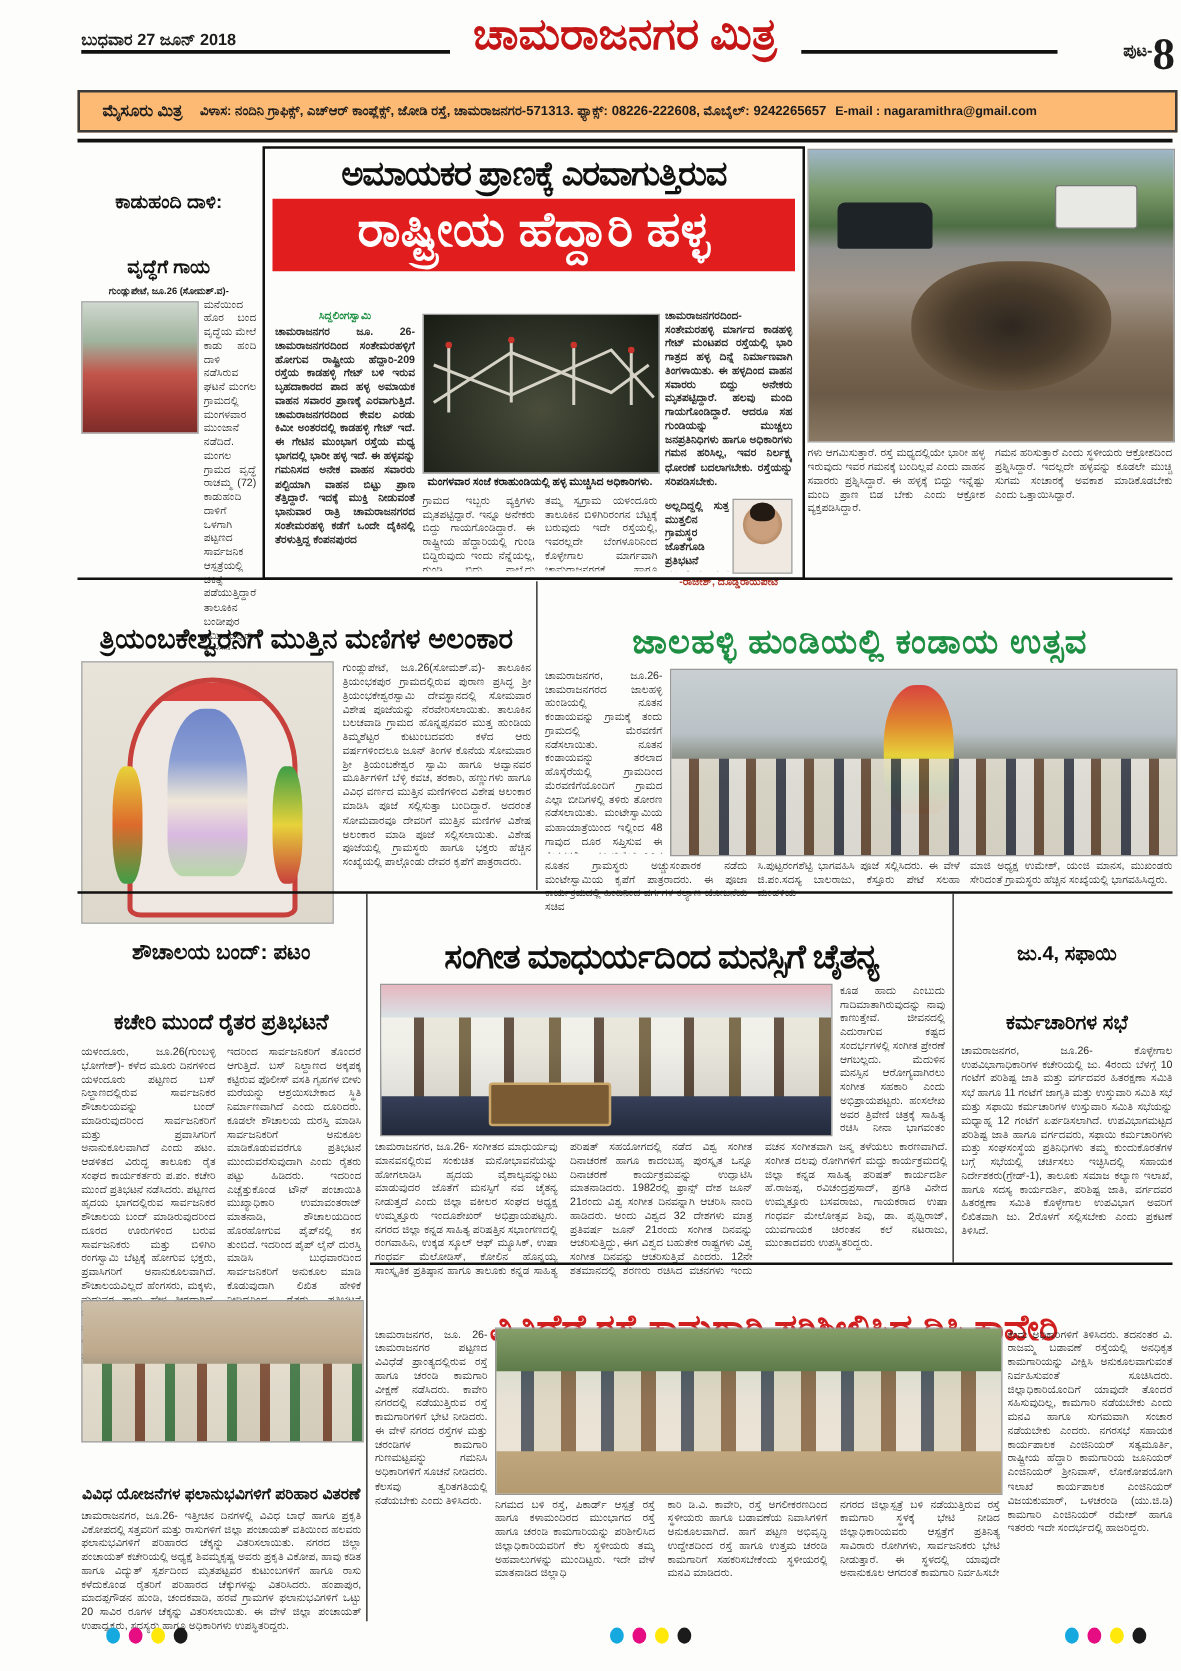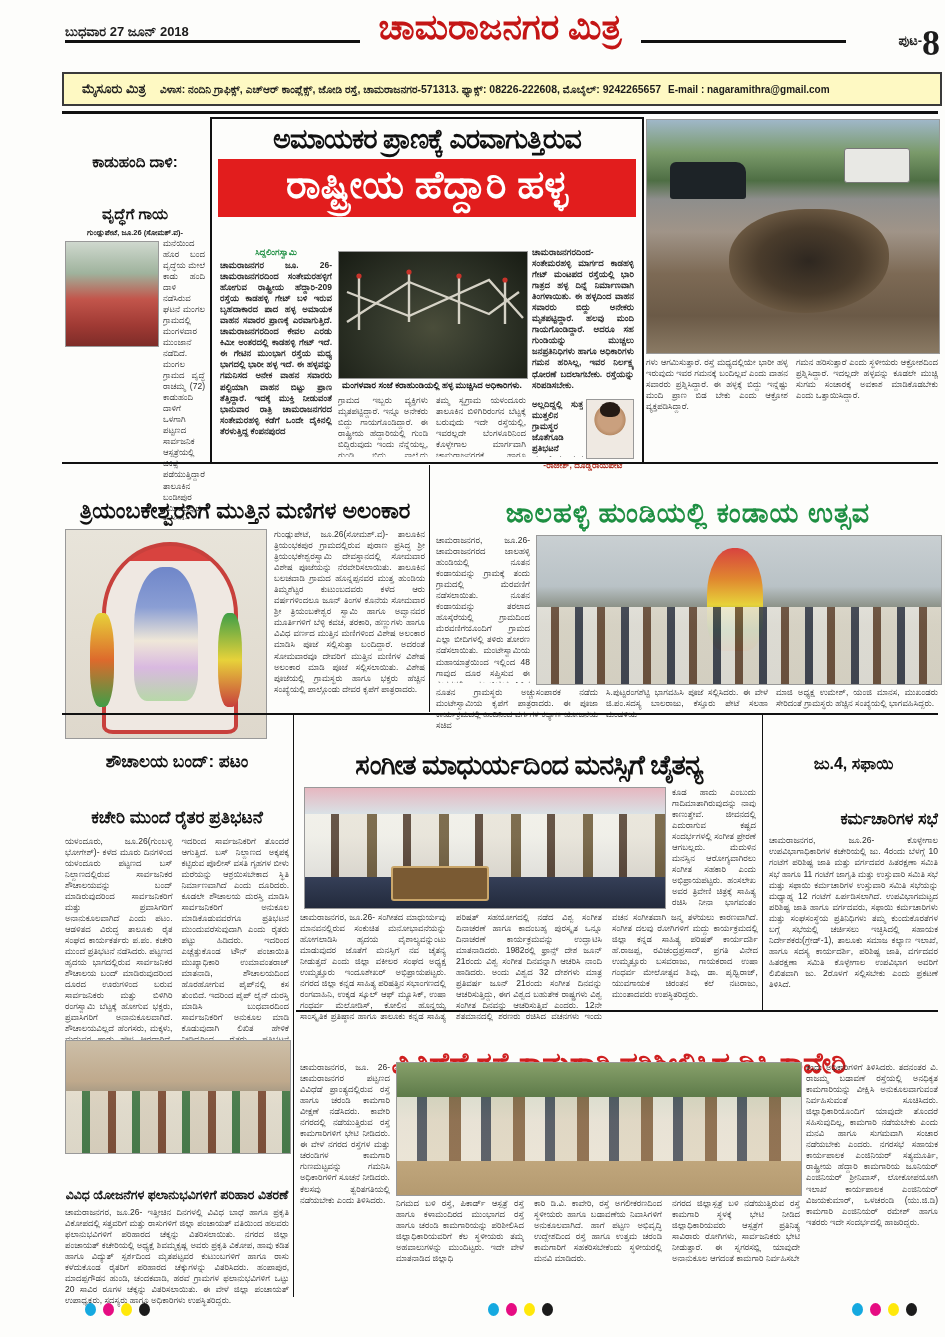--- a/index.html
+++ b/index.html
@@ -53,21 +53,21 @@
 <div id="page">
 
   <div class="abs" style="left:65px;top:24px;font-size:13px;font-weight:bold;">ಬುಧವಾರ 27 ಜೂನ್ 2018</div>
   <div class="abs rule" style="left:65px;top:40px;width:295px;height:3px;"></div>
   <div class="abs" style="left:362px;top:8px;width:276px;text-align:center;font-size:35px;font-weight:bold;color:#c41616;font-family:'Liberation Serif','DejaVu Serif',serif;">ಚಾಮರಾಜನಗರ ಮಿತ್ರ</div>
   <div class="abs rule" style="left:641px;top:40px;width:205px;height:3px;"></div>
   <div class="abs" style="left:850px;top:22px;width:90px;text-align:right;">
     <span style="font-size:13px;font-weight:bold;vertical-align:10px;">ಪುಟ-</span><span style="font-size:36px;font-weight:bold;font-family:'Liberation Serif','DejaVu Serif',serif;">8</span>
   </div>
 
-  <div class="abs" style="left:62px;top:72px;width:876px;height:30px;background:#fef9c3;border:2px solid #3a3a3a;display:flex;align-items:center;">
+  <div class="abs" style="left:62px;top:72px;width:876px;height:30px;background:#fdba74;border:2px solid #3a3a3a;display:flex;align-items:center;">
     <span style="font-size:13px;font-weight:bold;margin:0 14px 0 18px;white-space:nowrap;">ಮೈಸೂರು ಮಿತ್ರ</span>
     <span style="font-size:10.5px;font-weight:bold;white-space:nowrap;">ವಿಳಾಸ: ನಂದಿನಿ ಗ್ರಾಫಿಕ್ಸ್, ಎಚ್‌ಆರ್ ಕಾಂಪ್ಲೆಕ್ಸ್, ಜೋಡಿ ರಸ್ತೆ, ಚಾಮರಾಜನಗರ-571313. ಫ್ಯಾಕ್ಸ್: 08226-222608, ಮೊಬೈಲ್: 9242265657</span>
     <span style="font-size:10px;font-weight:bold;margin-left:7px;white-space:nowrap;">E-mail : nagaramithra@gmail.com</span>
   </div>
   <div class="abs rule" style="left:62px;top:111px;width:876px;height:3px;"></div>
 
   <div class="abs" style="left:65px;top:120px;width:140px;">
     <div class="hl" style="font-size:15px;line-height:1.35;">ಕಾಡುಹಂದಿ ದಾಳಿ:</div>
     <div class="hl" style="font-size:15px;line-height:1.35;">ವೃದ್ಧೆಗೆ ಗಾಯ</div>
     <div style="font-size:7.5px;font-weight:bold;text-align:center;margin-top:3px;">ಗುಂಡ್ಲುಪೇಟೆ, ಜೂ.26 (ಸೋಮಶ್.ವ)-</div>
@@ -180,37 +180,37 @@
         <div class="harm"></div>
       </div>
       <div class="t" style="position:absolute;left:372px;top:0;width:84px;height:120px;">ಕೂಡ ಹಾದು ಎಂಬುದು ಗಾದಿಮಾತಾಗಿರುವುದನ್ನು ನಾವು ಕಾಣುತ್ತೇವೆ. ಜೀವನದಲ್ಲಿ ಎದುರಾಗುವ ಕಷ್ಟದ ಸಂದರ್ಭಗಳಲ್ಲಿ ಸಂಗೀತ ಪ್ರೇರಣೆ ಆಗಬಲ್ಲದು. ಮೆದುಳಿನ ಮನಸ್ಸಿನ ಆರೋಗ್ಯವಾಗಿರಲು ಸಂಗೀತ ಸಹಕಾರಿ ಎಂದು ಅಭಿಪ್ರಾಯಪಟ್ಟರು. ಹಂಸಲೇಖ ಅವರ ತ್ರಿವೇಣಿ ಚಿತ್ರಕ್ಕೆ ಸಾಹಿತ್ಯ ರಚಿಸಿ ನೀನಾ ಭಾಗವಂತಂ ಮಾದರಿಗೆ ಮೂಲಕ ಪಾದಾರ್ಪಣೆ ಮಾಡಿದರು. ಪ್ರೇಮಲೋಕ ಚಿತ್ರದಿಂದ ಪೂರ್ಣ ಪ್ರಮಾಣದ ಸಂಗೀತ ನಿರ್ದೇಶಕರಾಗಿ ಹೊರಹೊಮ್ಮಿದರು. ಅವರು ಮುಂದೆಯೂ ಉತ್ತಮ ಸಂಗೀತ ನೀಡಲಿ ಎಂದು ಆಶಯ ವ್ಯಕ್ತಪಡಿಸಿದರು.</div>
     </div>
     <div class="t t3" style="margin-top:5px;height:125px;">ಚಾಮರಾಜನಗರ, ಜೂ.26- ಸಂಗೀತದ ಮಾಧುರ್ಯವು ಮಾನವನಲ್ಲಿರುವ ಸಂಕುಚಿತ ಮನೋಭಾವನೆಯನ್ನು ಹೋಗಲಾಡಿಸಿ ಹೃದಯ ವೈಶಾಲ್ಯವನ್ನುಂಟು ಮಾಡುವುದರ ಜೊತೆಗೆ ಮನಸ್ಸಿಗೆ ನವ ಚೈತನ್ಯ ನೀಡುತ್ತದೆ ಎಂದು ಜಿಲ್ಲಾ ವಕೀಲರ ಸಂಘದ ಅಧ್ಯಕ್ಷ ಉಮ್ಮತ್ತೂರು ಇಂದೂಶೇಖರ್ ಅಭಿಪ್ರಾಯಪಟ್ಟರು. ನಗರದ ಜಿಲ್ಲಾ ಕನ್ನಡ ಸಾಹಿತ್ಯ ಪರಿಷತ್ತಿನ ಸಭಾಂಗಣದಲ್ಲಿ ರಂಗವಾಹಿನಿ, ಉಕ್ಕಡ ಸ್ಕೂಲ್ ಆಫ್ ಮ್ಯೂಸಿಕ್, ಉಷಾ ಗಂಧರ್ವ ಮೆಲೋಡಿಸ್, ಕೋಲಿನ ಹೊನ್ನಯ್ಯ ಸಾಂಸ್ಕೃತಿಕ ಪ್ರತಿಷ್ಠಾನ ಹಾಗೂ ತಾಲೂಕು ಕನ್ನಡ ಸಾಹಿತ್ಯ ಪರಿಷತ್ ಸಹಯೋಗದಲ್ಲಿ ನಡೆದ ವಿಶ್ವ ಸಂಗೀತ ದಿನಾಚರಣೆ ಹಾಗೂ ಕಾದಂಬಹೃ ಪುರಸ್ಕೃತ ಒನ್ನೂ ದಿನಾಚರಣೆ ಕಾರ್ಯಕ್ರಮವನ್ನು ಉದ್ಘಾಟಿಸಿ ಮಾತನಾಡಿದರು. 1982ರಲ್ಲಿ ಫ್ರಾನ್ಸ್ ದೇಶ ಜೂನ್ 21ರಂದು ವಿಶ್ವ ಸಂಗೀತ ದಿನವನ್ನಾಗಿ ಆಚರಿಸಿ ನಾಂದಿ ಹಾಡಿದರು. ಅಂದು ವಿಶ್ವದ 32 ದೇಶಗಳು ಮಾತ್ರ ಪ್ರತಿವರ್ಷ ಜೂನ್ 21ರಂದು ಸಂಗೀತ ದಿನವನ್ನು ಆಚರಿಸುತ್ತಿದ್ದು, ಈಗ ವಿಶ್ವದ ಬಹುತೇಕ ರಾಷ್ಟ್ರಗಳು ವಿಶ್ವ ಸಂಗೀತ ದಿನವನ್ನು ಆಚರಿಸುತ್ತಿವೆ ಎಂದರು. 12ನೇ ಶತಮಾನದಲ್ಲಿ ಶರಣರು ರಚಿಸಿದ ವಚನಗಳು ಇಂದು ವಚನ ಸಂಗೀತವಾಗಿ ಜನ್ಮ ತಳೆಯಲು ಕಾರಣವಾಗಿದೆ. ಸಂಗೀತ ದಲವು ರೋಗಿಗಳಿಗೆ ಮದ್ದು ಕಾರ್ಯಕ್ರಮದಲ್ಲಿ ಜಿಲ್ಲಾ ಕನ್ನಡ ಸಾಹಿತ್ಯ ಪರಿಷತ್ ಕಾರ್ಯದರ್ಶಿ ಹೆ.ರಾಜಪ್ಪ, ರವಿಚಂದ್ರಪ್ರಸಾದ್, ಪ್ರಗತಿ ವಿನೇದ ಉಮ್ಮತ್ತೂರು ಬಸವರಾಜು, ಗಾಯಕರಾದ ಉಷಾ ಗಂಧರ್ವ ಮೇಲೋತ್ಸವ ಶಿವು, ಡಾ. ಪೃಥ್ವಿರಾಜ್, ಯುವಗಾಯಕ ಚಿರಂತನ ಕಲೆ ನಟರಾಜು, ಮುಂತಾದವರು ಉಪಸ್ಥಿತರಿದ್ದರು.</div>
   </div>
   <div class="abs rule" style="left:762px;top:715px;width:1px;height:295px;"></div>
 
   <div class="abs" style="left:769px;top:720px;width:169px;">
     <div class="hl" style="font-size:16px;line-height:1.45;">ಜು.4, ಸಫಾಯಿ</div>
-    <div class="hl" style="font-size:16px;line-height:1.45;text-align:right;">ಕರ್ಮಚಾರಿಗಳ ಸಭೆ</div>
+    <div class="hl" style="font-size:16px;line-height:1.45;">ಕರ್ಮಚಾರಿಗಳ ಸಭೆ</div>
     <div class="t" style="margin-top:5px;height:232px;">ಚಾಮರಾಜನಗರ, ಜೂ.26- ಕೊಳ್ಳೇಗಾಲ ಉಪವಿಭಾಗಾಧಿಕಾರಿಗಳ ಕಚೇರಿಯಲ್ಲಿ ಜು. 4ರಂದು ಬೆಳಗ್ಗೆ 10 ಗಂಟೆಗೆ ಪರಿಶಿಷ್ಟ ಜಾತಿ ಮತ್ತು ವರ್ಗದವರ ಹಿತರಕ್ಷಣಾ ಸಮಿತಿ ಸಭೆ ಹಾಗೂ 11 ಗಂಟೆಗೆ ಜಾಗೃತಿ ಮತ್ತು ಉಸ್ತುವಾರಿ ಸಮಿತಿ ಸಭೆ ಮತ್ತು ಸಫಾಯಿ ಕರ್ಮಚಾರಿಗಳ ಉಸ್ತುವಾರಿ ಸಮಿತಿ ಸಭೆಯನ್ನು ಮಧ್ಯಾಹ್ನ 12 ಗಂಟೆಗೆ ಏರ್ಪಡಿಸಲಾಗಿದೆ. ಉಪವಿಭಾಗಮಟ್ಟದ ಪರಿಶಿಷ್ಟ ಜಾತಿ ಹಾಗೂ ವರ್ಗದವರು, ಸಫಾಯಿ ಕರ್ಮಚಾರಿಗಳು ಮತ್ತು ಸಂಘಸಂಸ್ಥೆಯ ಪ್ರತಿನಿಧಿಗಳು ತಮ್ಮ ಕುಂದುಕೊರತೆಗಳ ಬಗ್ಗೆ ಸಭೆಯಲ್ಲಿ ಚರ್ಚಿಸಲು ಇಚ್ಛಿಸಿದಲ್ಲಿ ಸಹಾಯಕ ನಿರ್ದೇಶಕರು(ಗ್ರೇಡ್-1), ತಾಲೂಕು ಸಮಾಜ ಕಲ್ಯಾಣ ಇಲಾಖೆ, ಹಾಗೂ ಸದಸ್ಯ ಕಾರ್ಯದರ್ಶಿ, ಪರಿಶಿಷ್ಟ ಜಾತಿ, ವರ್ಗದವರ ಹಿತರಕ್ಷಣಾ ಸಮಿತಿ ಕೊಳ್ಳೇಗಾಲ ಉಪವಿಭಾಗ ಅವರಿಗೆ ಲಿಖಿತವಾಗಿ ಜು. 2ರೊಳಗೆ ಸಲ್ಲಿಸಬೇಕು ಎಂದು ಪ್ರಕಟಣೆ ತಿಳಿಸಿದೆ.</div>
   </div>
 
   <div class="abs rule" style="left:296px;top:1010px;width:642px;height:2px;"></div>
 
   <div class="abs" style="left:300px;top:1015px;width:638px;">
     <div class="hl" style="font-size:29px;color:#cf1f1f;">ವಿವಿಧೆಡೆ ರಸ್ತೆ ಕಾಮಗಾರಿ ಪರಿಶೀಲಿಸಿದ ಡಿಸಿ ಕಾವೇರಿ</div>
   </div>
   <div class="abs t" style="left:300px;top:1062px;width:90px;height:232px;">ಚಾಮರಾಜನಗರ, ಜೂ. 26- ಚಾಮರಾಜನಗರ ಪಟ್ಟಣದ ವಿವಿಧೆಡೆ ಪ್ರಾಂತ್ಯದಲ್ಲಿರುವ ರಸ್ತೆ ಹಾಗೂ ಚರಂಡಿ ಕಾಮಗಾರಿ ವೀಕ್ಷಣೆ ನಡೆಸಿದರು. ಕಾವೇರಿ ನಗರದಲ್ಲಿ ನಡೆಯುತ್ತಿರುವ ರಸ್ತೆ ಕಾಮಗಾರಿಗಳಿಗೆ ಭೇಟಿ ನೀಡಿದರು. ಈ ವೇಳೆ ನಗರದ ರಸ್ತೆಗಳ ಮತ್ತು ಚರಂಡಿಗಳ ಕಾಮಗಾರಿ ಗುಣಮಟ್ಟವನ್ನು ಗಮನಿಸಿ ಅಧಿಕಾರಿಗಳಿಗೆ ಸೂಚನೆ ನೀಡಿದರು. ಕೆಲಸವು ತ್ವರಿತಗತಿಯಲ್ಲಿ ನಡೆಯಬೇಕು ಎಂದು ತಿಳಿಸಿದರು.</div>
   <div class="abs photo ph-dc" style="left:396px;top:1062px;width:404px;height:132px;">
     <div class="ppl"></div>
   </div>
   <div class="abs t" style="left:806px;top:1062px;width:132px;height:232px;">ಕೆಂದು ಅಧಿಕಾರಿಗಳಿಗೆ ತಿಳಿಸಿದರು. ತದನಂತರ ವಿ. ರಾಜಮ್ಮ ಬಡಾವಣೆ ರಸ್ತೆಯಲ್ಲಿ ಅನಧಿಕೃತ ಕಾಮಗಾರಿಯನ್ನು ವೀಕ್ಷಿಸಿ ಅನುಕೂಲವಾಗುವಂತೆ ನಿರ್ವಹಿಸುವಂತೆ ಸೂಚಿಸಿದರು. ಜಿಲ್ಲಾಧಿಕಾರಿಯೊಂದಿಗೆ ಯಾವುದೇ ತೊಂದರೆ ಸಹಿಸುವುದಿಲ್ಲ, ಕಾಮಗಾರಿ ನಡೆಯಬೇಕು ಎಂದು ಮನವಿ ಹಾಗೂ ಸುಗಮವಾಗಿ ಸಂಚಾರ ನಡೆಯಬೇಕು ಎಂದರು. ನಗರಸಭೆ ಸಹಾಯಕ ಕಾರ್ಯಪಾಲಕ ಎಂಜಿನಿಯರ್ ಸತ್ಯಮೂರ್ತಿ, ರಾಷ್ಟ್ರೀಯ ಹೆದ್ದಾರಿ ಕಾಮಗಾರಿಯ ಜೂನಿಯರ್ ಎಂಜಿನಿಯರ್ ಶ್ರೀನಿವಾಸ್, ಲೋಕೋಪಯೋಗಿ ಇಲಾಖೆ ಕಾರ್ಯಪಾಲಕ ಎಂಜಿನಿಯರ್ ವಿಜಯಕುಮಾರ್, ಒಳಚರಂಡಿ (ಯು.ಜಿ.ಡಿ) ಕಾಮಗಾರಿ ಎಂಜಿನಿಯರ್ ರಮೇಶ್ ಹಾಗೂ ಇತರರು ಇದೇ ಸಂದರ್ಭದಲ್ಲಿ ಹಾಜರಿದ್ದರು.</div>
   <div class="abs t" style="left:396px;top:1198px;width:128px;height:96px;">ನಿಗಮದ ಬಳಿ ರಸ್ತೆ, ಪಿಕಾರ್ಡ್ ಆಸ್ಪತ್ರೆ ರಸ್ತೆ ಹಾಗೂ ಕಳಾಮಂದಿರದ ಮುಂಭಾಗದ ರಸ್ತೆ ಹಾಗೂ ಚರಂಡಿ ಕಾಮಗಾರಿಯನ್ನು ಪರಿಶೀಲಿಸಿದ ಜಿಲ್ಲಾಧಿಕಾರಿಯವರಿಗೆ ಕೆಲ ಸ್ಥಳೀಯರು ತಮ್ಮ ಅಹವಾಲುಗಳನ್ನು ಮುಂದಿಟ್ಟರು. ಇದೇ ವೇಳೆ ಮಾತನಾಡಿದ ಜಿಲ್ಲಾಧಿ</div>
   <div class="abs t" style="left:534px;top:1198px;width:128px;height:96px;">ಕಾರಿ ಡಿ.ವಿ. ಕಾವೇರಿ, ರಸ್ತೆ ಅಗಲೀಕರಣದಿಂದ ಸ್ಥಳೀಯರು ಹಾಗೂ ಬಡಾವಣೆಯ ನಿವಾಸಿಗಳಿಗೆ ಅನುಕೂಲವಾಗಿದೆ. ಹಾಗೆ ಪಟ್ಟಣ ಅಭಿವೃದ್ಧಿ ಉದ್ದೇಶದಿಂದ ರಸ್ತೆ ಹಾಗೂ ಉತ್ತಮ ಚರಂಡಿ ಕಾಮಗಾರಿಗೆ ಸಹಕರಿಸಬೇಕೆಂದು ಸ್ಥಳೀಯರಲ್ಲಿ ಮನವಿ ಮಾಡಿದರು.</div>
-  <div class="abs t" style="left:672px;top:1198px;width:128px;height:96px;">ನಗರದ ಜಿಲ್ಲಾಸ್ಪತ್ರೆ ಬಳಿ ನಡೆಯುತ್ತಿರುವ ರಸ್ತೆ ಕಾಮಗಾರಿ ಸ್ಥಳಕ್ಕೆ ಭೇಟಿ ನೀಡಿದ ಜಿಲ್ಲಾಧಿಕಾರಿಯವರು ಆಸ್ಪತ್ರೆಗೆ ಪ್ರತಿನಿತ್ಯ ಸಾವಿರಾರು ರೋಗಿಗಳು, ಸಾರ್ವಜನಿಕರು ಭೇಟಿ ನೀಡುತ್ತಾರೆ. ಈ ಸ್ನಗರಸಭ್ಲಿ ಯಾವುದೇ ಅನಾನುಕೂಲ ಆಗದಂತೆ ಕಾಮಗಾರಿ ನಿರ್ವಹಿಸಬೇ</div>
+  <div class="abs t" style="left:672px;top:1198px;width:128px;height:96px;">ನಗರದ ಜಿಲ್ಲಾಸ್ಪತ್ರೆ ಬಳಿ ನಡೆಯುತ್ತಿರುವ ರಸ್ತೆ ಕಾಮಗಾರಿ ಸ್ಥಳಕ್ಕೆ ಭೇಟಿ ನೀಡಿದ ಜಿಲ್ಲಾಧಿಕಾರಿಯವರು ಆಸ್ಪತ್ರೆಗೆ ಪ್ರತಿನಿತ್ಯ ಸಾವಿರಾರು ರೋಗಿಗಳು, ಸಾರ್ವಜನಿಕರು ಭೇಟಿ ನೀಡುತ್ತಾರೆ. ಈ ಸ್ಥಳದಲ್ಲಿ ಯಾವುದೇ ಅನಾನುಕೂಲ ಆಗದಂತೆ ಕಾಮಗಾರಿ ನಿರ್ವಹಿಸಬೇ</div>
 
   <div class="abs dots" style="left:85px;top:1302px;">
     <span style="background: rgb(21, 169, 224);"></span><span style="background: rgb(230, 12, 130);"></span><span style="background: rgb(255, 232, 10);"></span><span style="background: rgb(27, 27, 27);"></span>
   </div>
   <div class="abs dots" style="left:488px;top:1302px;">
     <span style="background: rgb(21, 169, 224);"></span><span style="background: rgb(230, 12, 130);"></span><span style="background: rgb(255, 232, 10);"></span><span style="background: rgb(27, 27, 27);"></span>
   </div>
   <div class="abs dots" style="left:852px;top:1302px;">
     <span style="background: rgb(21, 169, 224);"></span><span style="background: rgb(230, 12, 130);"></span><span style="background: rgb(255, 232, 10);"></span><span style="background: rgb(27, 27, 27);"></span>
   </div>

